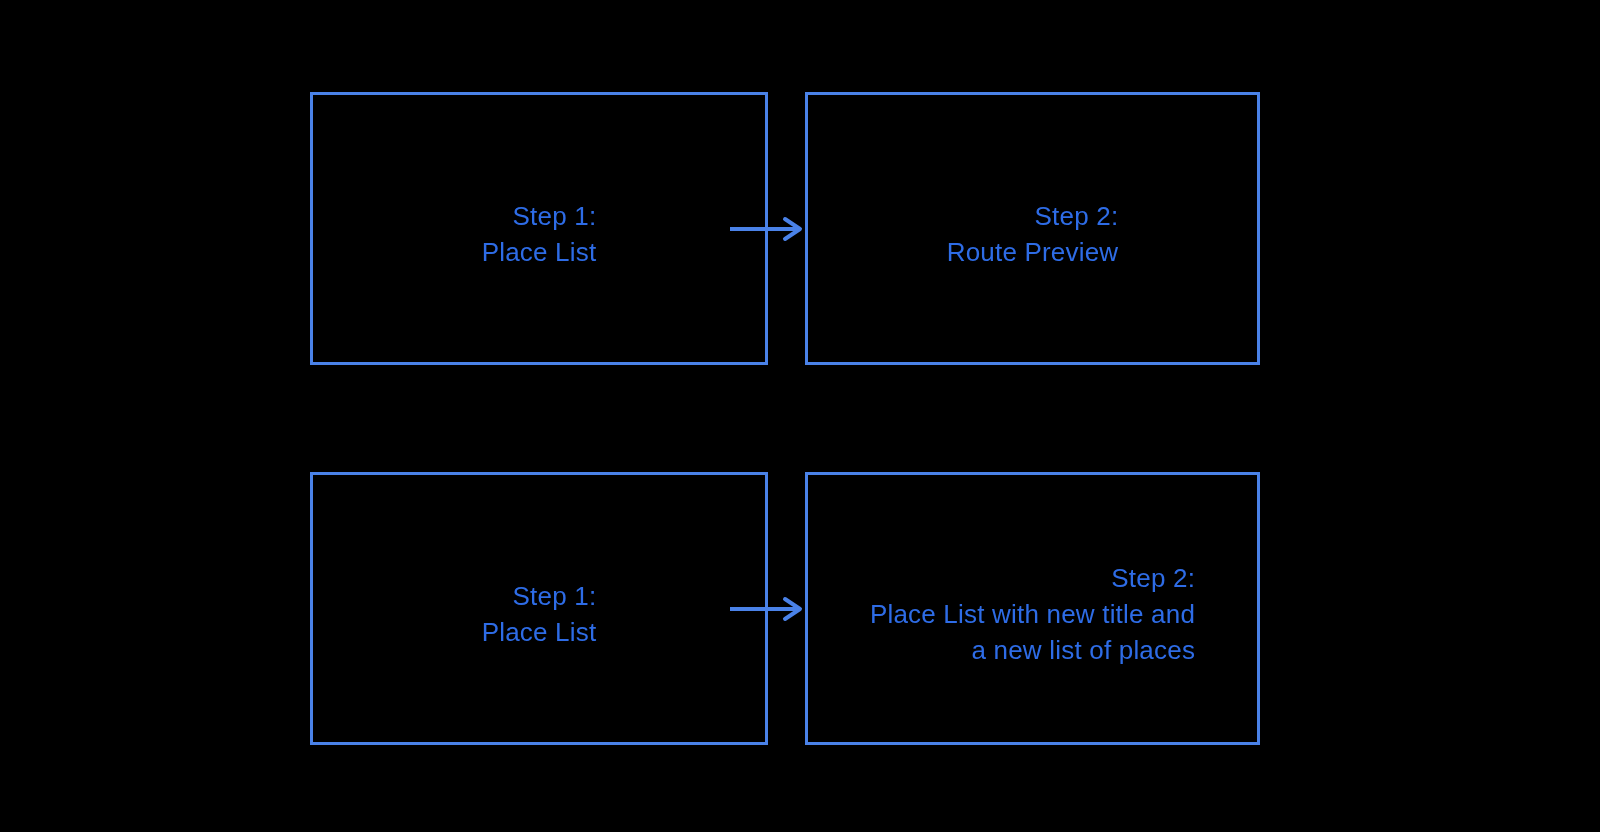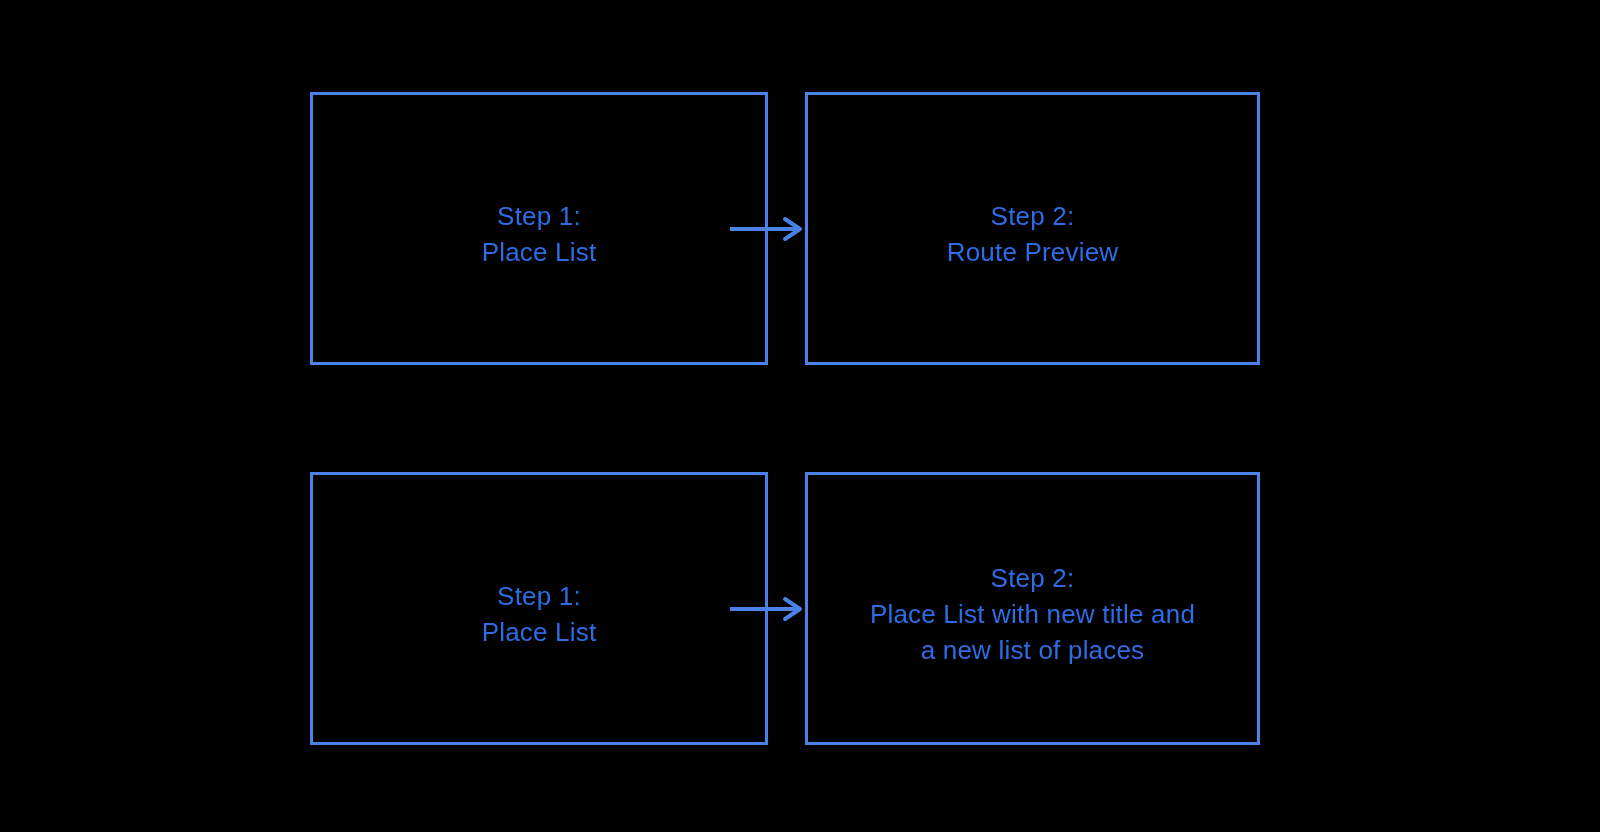--- a/index.html
+++ b/index.html
@@ -24,21 +24,21 @@
     display: flex;
     align-items: center;
     justify-content: center;
     box-sizing: border-box;
   }
   .box-label {
     color: #2e6ce6;
     font-size: 26px;
     font-weight: 500;
     line-height: 36px;
-    text-align: center;
+    text-align: right;
     white-space: pre-line;
     letter-spacing: 0.2px;
     margin-top: 11px;
   }
   .box-r1-left  { left: 310px; top: 92px;  width: 458px; height: 273px; }
   .box-r1-right { left: 805px; top: 92px;  width: 455px; height: 273px; }
   .box-r2-left  { left: 310px; top: 472px; width: 458px; height: 273px; }
   .box-r2-right { left: 805px; top: 472px; width: 455px; height: 273px; }
   .arrow-connector {
     position: absolute;

